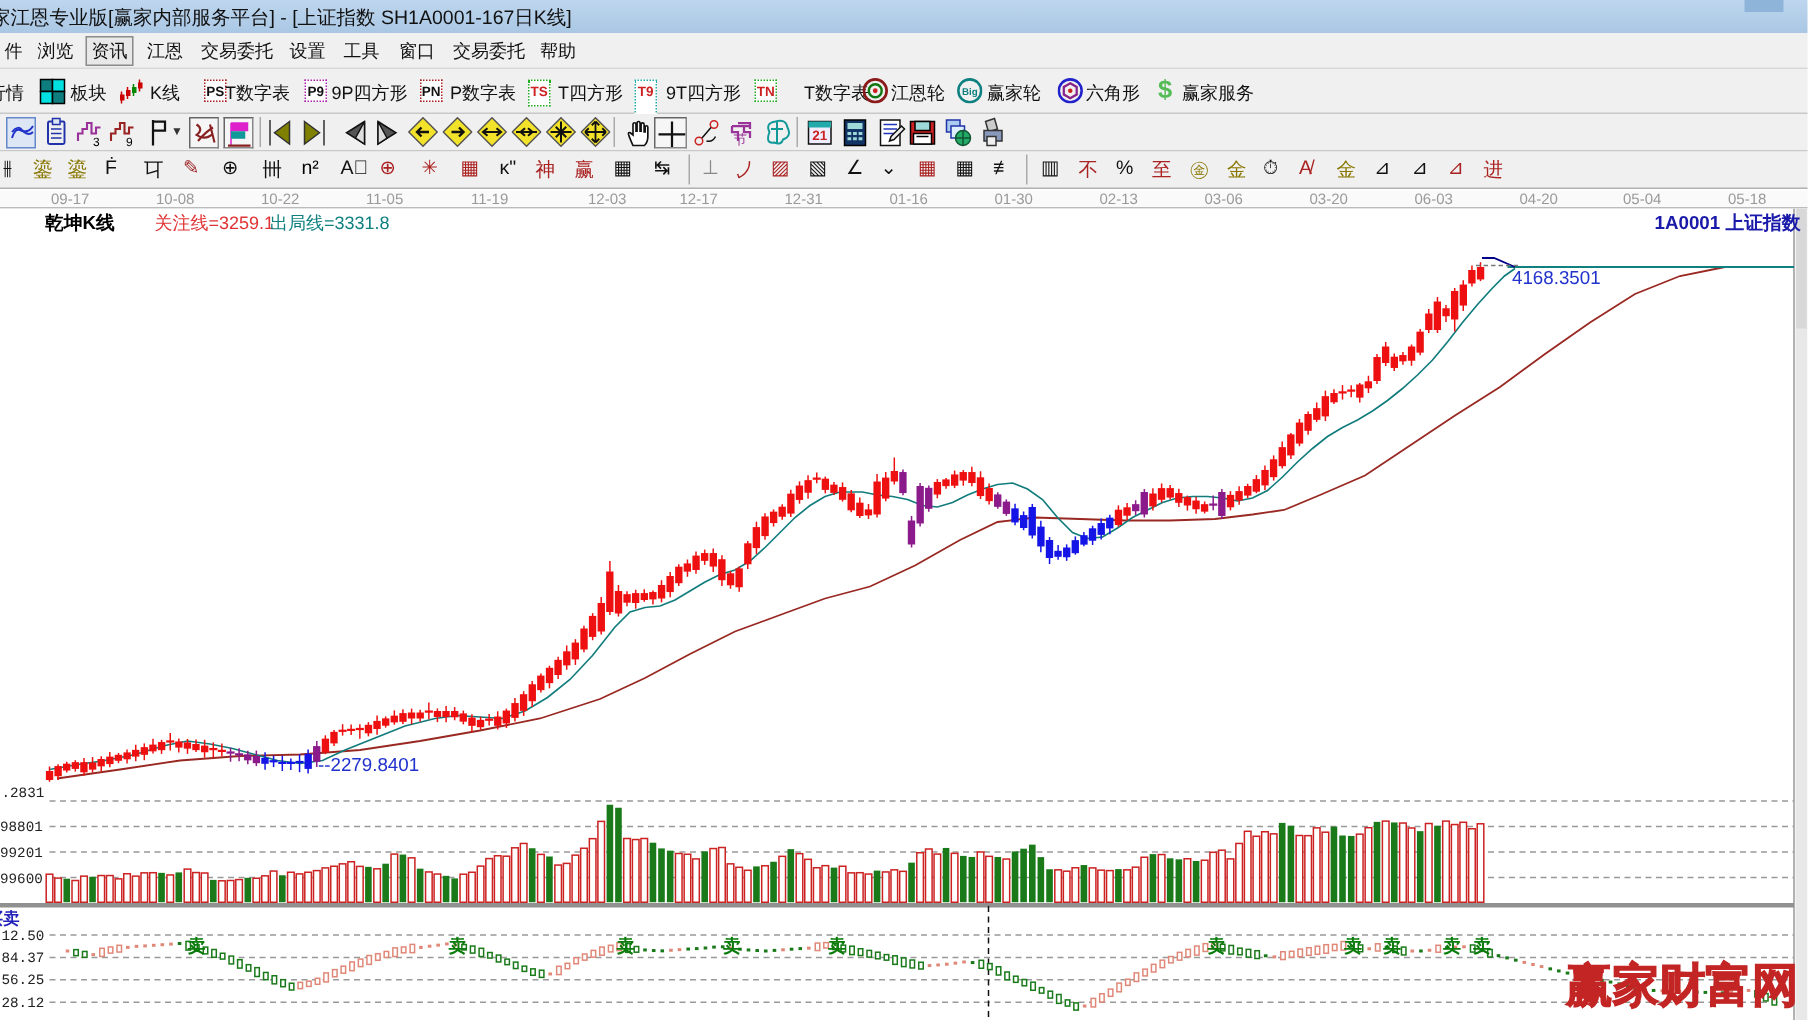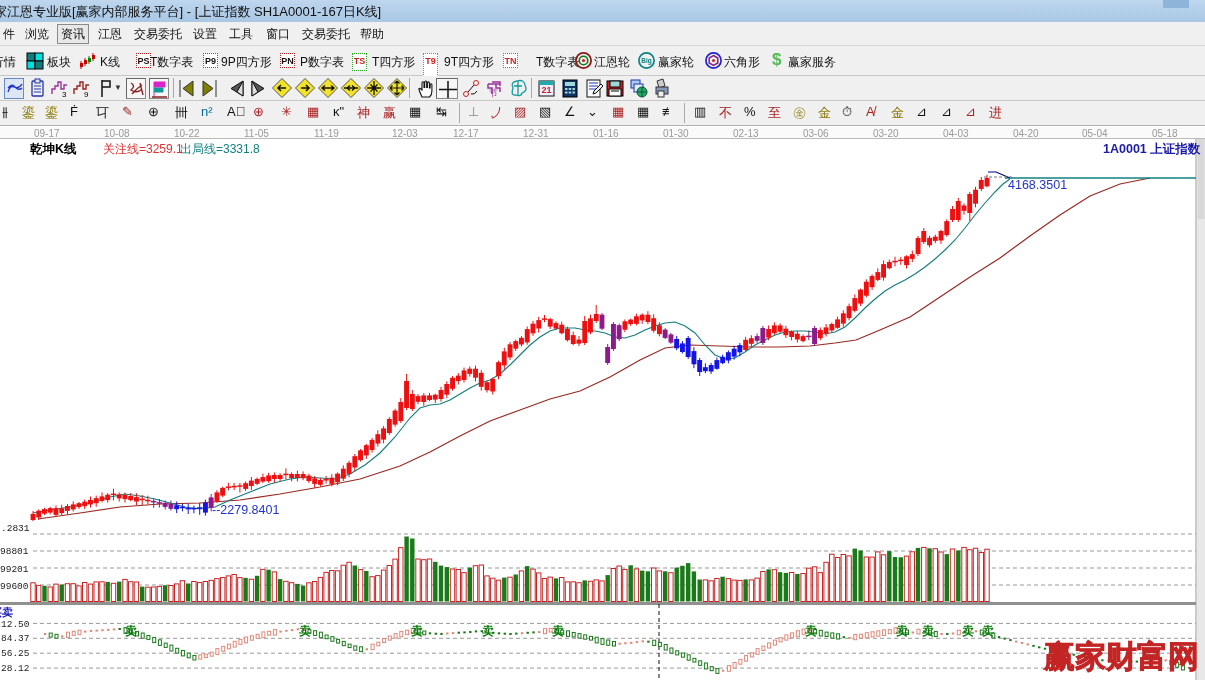--- a/index.html
+++ b/index.html
@@ -218,21 +218,21 @@
   </div>
 <div class="tb3">
     <span style="position:absolute;left:2px;top:3px;font-size:13px;color:#111">⫵</span>
     <span style="position:absolute;left:22px;top:3px;font-size:13px;color:#887700">鎏</span>
     <span style="position:absolute;left:45px;top:3px;font-size:13px;color:#887700">鎏</span>
     <span style="position:absolute;left:70px;top:3px;font-size:13px;color:#111">Ḟ</span>
     <span style="position:absolute;left:96px;top:3px;font-size:13px;color:#111">㔿</span>
     <span style="position:absolute;left:122px;top:3px;font-size:13px;color:#992222">✎</span>
     <span style="position:absolute;left:148px;top:3px;font-size:13px;color:#111">⊕</span>
     <span style="position:absolute;left:175px;top:3px;font-size:13px;color:#111">卌</span>
-    <span style="position:absolute;left:201px;top:3px;font-size:13px;color:#0369a1">n²</span>
+    <span style="position:absolute;left:201px;top:3px;font-size:13px;color:#000000">n²</span>
     <span style="position:absolute;left:227px;top:3px;font-size:13px;color:#111">A⃒</span>
     <span style="position:absolute;left:253px;top:3px;font-size:13px;color:#aa2222">⊕</span>
     <span style="position:absolute;left:281px;top:3px;font-size:13px;color:#aa2222">✳</span>
     <span style="position:absolute;left:307px;top:3px;font-size:13px;color:#aa2222">▦</span>
     <span style="position:absolute;left:333px;top:3px;font-size:13px;color:#111">ĸ"</span>
     <span style="position:absolute;left:357px;top:3px;font-size:13px;color:#aa2222">神</span>
     <span style="position:absolute;left:383px;top:3px;font-size:13px;color:#aa2222">赢</span>
     <span style="position:absolute;left:409px;top:3px;font-size:13px;color:#111">▦</span>
     <span style="position:absolute;left:436px;top:3px;font-size:13px;color:#111">↹</span>
     <span style="position:absolute;left:468px;top:3px;font-size:13px;color:#888">⊥</span>
@@ -267,21 +267,21 @@
     <span style="position:absolute;left:244px;top:1px">11-05</span>
     <span style="position:absolute;left:314px;top:1px">11-19</span>
     <span style="position:absolute;left:392px;top:1px">12-03</span>
     <span style="position:absolute;left:453px;top:1px">12-17</span>
     <span style="position:absolute;left:523px;top:1px">12-31</span>
     <span style="position:absolute;left:593px;top:1px">01-16</span>
     <span style="position:absolute;left:663px;top:1px">01-30</span>
     <span style="position:absolute;left:733px;top:1px">02-13</span>
     <span style="position:absolute;left:803px;top:1px">03-06</span>
     <span style="position:absolute;left:873px;top:1px">03-20</span>
-    <span style="position:absolute;left:943px;top:1px">04-03</span>
+    <span style="position:absolute;left:943px;top:1px">06-03</span>
     <span style="position:absolute;left:1013px;top:1px">04-20</span>
     <span style="position:absolute;left:1082px;top:1px">05-04</span>
     <span style="position:absolute;left:1152px;top:1px">05-18</span>
   </div>
 <svg class="chart" width="1205" height="541" viewBox="0 139 1205 541">
 <rect x="0" y="139" width="1205" height="541" fill="#fff"></rect>
 <rect x="1197" y="139" width="8" height="541" fill="#e8e8e8"></rect>
 <rect x="1197.5" y="139" width="7" height="80" fill="#d8d8d8"></rect>
 <line x1="1196" y1="139" x2="1196" y2="680" stroke="#999"></line>
 

